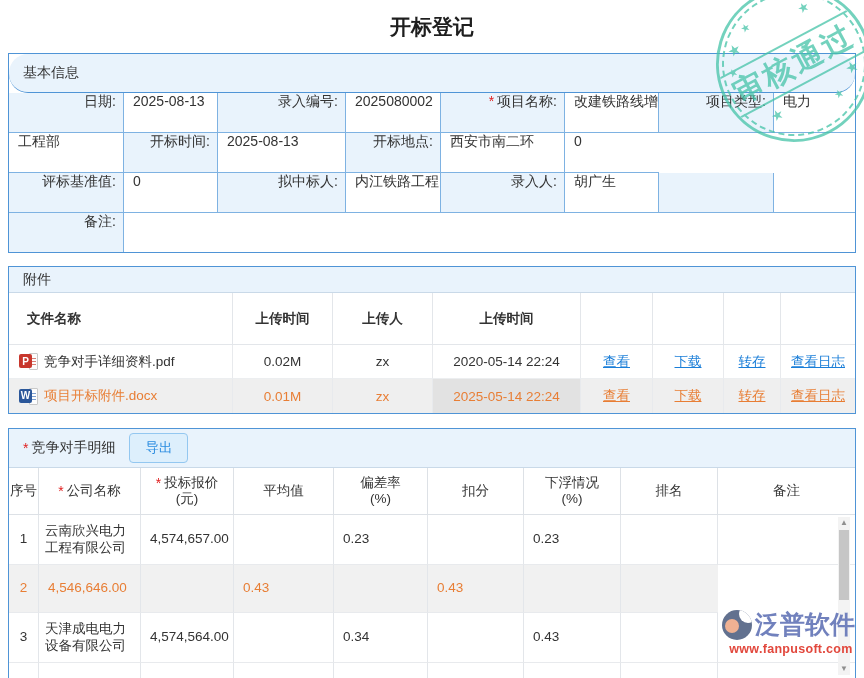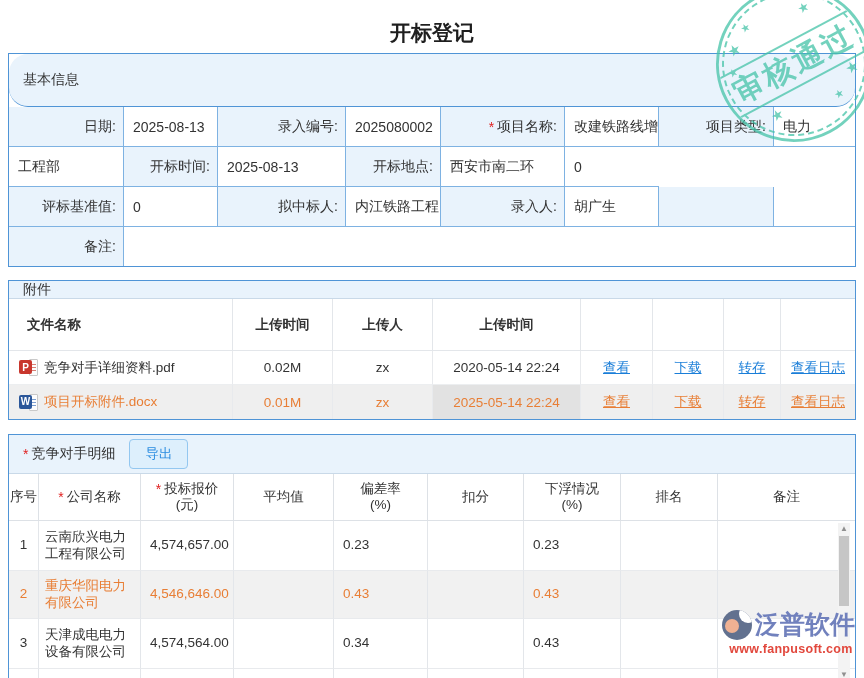--- a/index.html
+++ b/index.html
@@ -10,53 +10,53 @@
     background: #ffffff;
     font-family: "Liberation Sans", sans-serif;
     color: #333333;
     font-size: 14px;
   }
   .page-title {
     text-align: center;
     font-size: 21px;
     font-weight: bold;
     color: #1e1e1e;
-    padding-top: 19px;
+    padding-top: 13px;
     height: 41px;
   }
   .section {
     margin: 0 8px;
     border: 1px solid #4f94d6;
     background: #fff;
     position: relative;
   }
   .sec-basic { margin-top: 12px; }
   .sec-attach { margin-top: 13px; }
   .sec-comp { margin-top: 14px; height: 300px; }
   .section-bar {
     background: #e9f3fc;
     display: flex;
     align-items: center;
     padding: 0 14px;
     font-size: 14px;
     color: #333;
   }
-  .sec-basic .section-bar { height: 53px; border-bottom: 1px solid #4f94d6; border-radius: 19px; }
-  .sec-attach .section-bar { height: 18px; border-bottom: 1px solid #c9d9e8; }
+  .sec-basic .section-bar { height: 39px; border-bottom: 1px solid #4f94d6; border-radius: 19px; }
+  .sec-attach .section-bar { height: 26px; border-bottom: 1px solid #c9d9e8; }
   .sec-comp .section-bar { height: 39px; border-bottom: 1px solid #c9d9e8; }
   .req { color: #e02020; margin-right: 3px; font-size: 14px; }
 
   
   .bi-row { display: grid; grid-template-columns: 115px 94px 128px 95px 124px 94px 115px 1fr; }
-  .bi-row > div { height: 40px; border-right: 1px solid #7eb2e2; border-bottom: 1px solid #7eb2e2; display: flex; align-items: center; overflow: hidden; }
+  .bi-row > div { height: 40px; border-right: 1px solid #7eb2e2; border-bottom: 1px solid #7eb2e2; display: flex; align-items: flex-start; overflow: hidden; }
   .bi-row > div:last-child { border-right: none; }
   .bi-label { background: #e9f3fc; justify-content: flex-end; padding-right: 7px; white-space: nowrap; }
   .bi-value { background: #fff; padding-left: 9px; white-space: nowrap; }
   .bi-remark { display: grid; grid-template-columns: 115px 1fr; }
-  .bi-remark > div { height: 39px; display: flex; align-items: center; }
+  .bi-remark > div { height: 39px; display: flex; align-items: flex-start; }
   .bi-remark .bi-label { border-right: 1px solid #7eb2e2; }
 
   
   .att-grid { display: grid; grid-template-columns: 224px 100px 100px 148px 72px 71px 57px 1fr; }
   .att-head > div {
     height: 52px; border-right: 1px solid #e3e6ea; border-bottom: 1px solid #e3e6ea;
     display: flex; align-items: center; justify-content: center; font-size: 13.5px; color: #333; font-weight: bold;
   }
   .att-head > div:last-child { border-right: none; }
   .att-head .h-name { justify-content: flex-start; padding-left: 18px; }
@@ -412,21 +412,20 @@
     <div class="c-avg"></div>
     <div class="c-dev">0.23</div>
     <div class="c-ded"></div>
     <div class="c-down">0.23</div>
     <div class="c-rank"></div>
     <div class="c-note"></div>
   </div>
 
   <div class="cmp-grid cmp-row r2">
     <div class="c-no">2</div>
-    <div class="c-company">重庆华阳电力有限公司</div>
     <div class="c-bid">4,546,646.00</div>
     <div class="c-avg"></div>
     <div class="c-dev">0.43</div>
     <div class="c-ded"></div>
     <div class="c-down">0.43</div>
     <div class="c-rank"></div>
     <div class="c-note"></div>
   </div>
 
   <div class="cmp-grid cmp-row r3">

